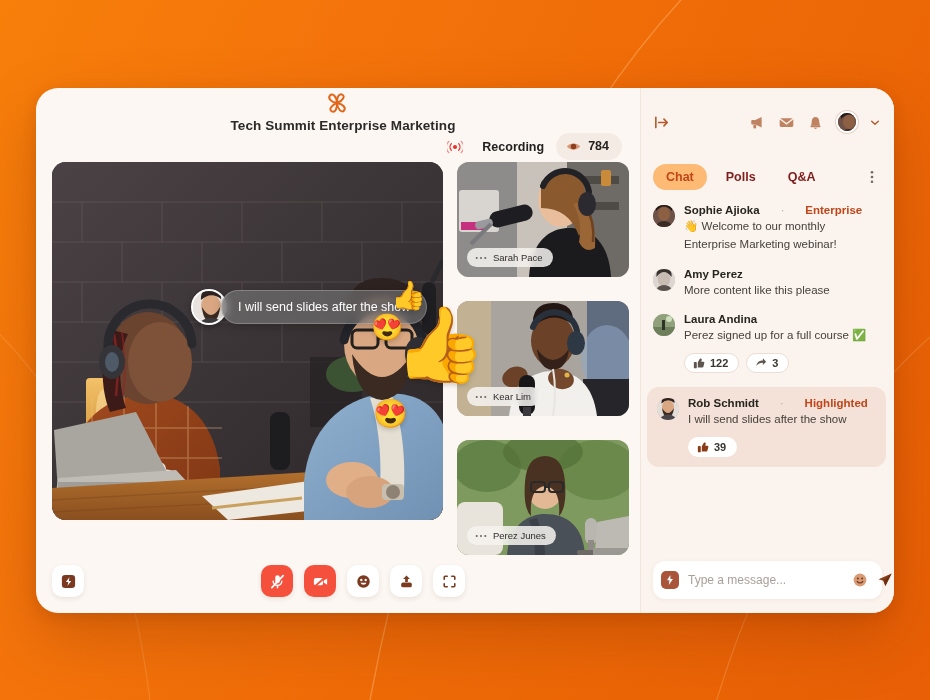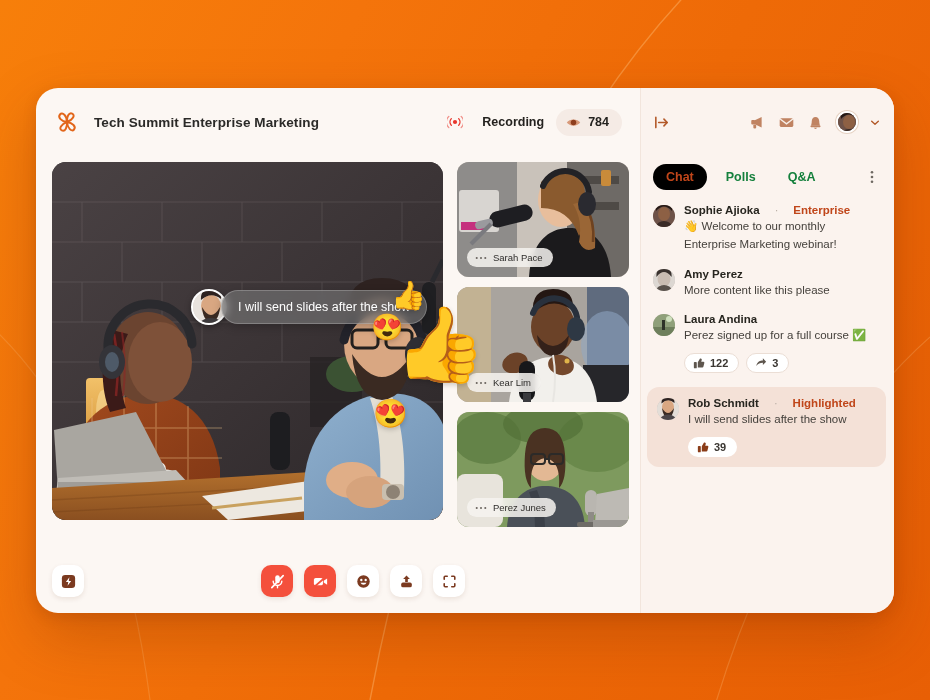--- a/index.html
+++ b/index.html
@@ -26,34 +26,35 @@
     box-shadow: 0 24px 60px rgba(120,40,0,.28), 0 4px 14px rgba(120,40,0,.16);
     overflow: hidden;
   }
 
   
   .header {
     position: absolute; left: 0; top: 0;
     width: 604px; height: 68px;
     display: flex; align-items: center;
     padding: 0 18px 0 16px;
+    flex-direction: column;
   }
   .logo-wrap { width: 30px; height: 30px; flex: 0 0 30px; }
   .app-title {
     font-size: 13.5px; font-weight: bold; color: #2B2A28;
     margin-left: 12px; letter-spacing: .1px; white-space: nowrap;
   }
   .header-right { margin-left: auto; display: flex; align-items: center; gap: 12px; }
   .recording {
     display: flex; align-items: center; gap: 19px;
     font-size: 12.5px; font-weight: bold; color: #24221F;
   }
   .rec-dot-icon { width: 16px; height: 14px; display:block; }
   .viewers {
-    display: flex; align-items: center; gap: 7px;
+    display: flex; align-items: flex-start; gap: 7px;
     background: #F5EBE5; border-radius: 16px;
     padding: 6px 13px 6px 10px;
     font-size: 12.5px; font-weight: bold; color: #24221F;
   }
   .eye-icon { width: 15px; height: 15px; display:block; }
 
   
   .stage { position: absolute; left: 0; top: 68px; width: 604px; bottom: 0; }
 
   .main-video {
@@ -91,21 +92,21 @@
            text-shadow: 0 2px 5px rgba(0,0,0,.18); user-select:none; }
   .emoji-thumb-sm { left: 355px; top: 126px; font-size: 28px; }
   .emoji-heart-1  { left: 335px; top: 158px; font-size: 26px; }
   .emoji-thumb-lg { left: 358px; top: 152px; font-size: 74px; }
   .emoji-heart-2  { left: 337px; top: 244px; font-size: 28px; }
 
   
   .tiles { position: absolute; left: 421px; top: 6px; width: 172px; }
   .tile {
     position: relative; width: 172px; height: 115px;
-    border-radius: 12px; overflow: hidden; margin-bottom: 10px;
+    border-radius: 12px; overflow: hidden; margin-bottom: 24px;
     background: #BFB6AE;
   }
   .tile-canvas { position: absolute; inset: 0; }
   .tile-name {
     position: absolute; left: 10px; bottom: 10px;
     display: flex; align-items: center; gap: 6px;
     background: rgba(246,243,240,.86);
     backdrop-filter: blur(3px);
     border-radius: 12px; padding: 4px 10px 4px 8px;
     font-size: 9.5px; color: #2F2D2B; font-weight: 500;
@@ -144,39 +145,39 @@
   .ch-avatar {
     width: 22px; height: 22px; border-radius: 50%;
     border: 2px solid #FFFFFF; overflow: hidden; flex:0 0 22px;
     box-shadow: 0 0 0 1px rgba(200,160,130,.4);
     position: relative; background: #5E4A42;
   }
   .chev { width: 10px; height: 7px; display:block; }
 
   .tabs { display: flex; align-items: center; padding: 0 14px 0 12px; height: 42px; gap: 6px; }
   .tab {
-    font-size: 12.5px; font-weight: bold; color: #15803d;
+    font-size: 12.5px; font-weight: bold; color: #7f1d1d;
     padding: 6px 13px; border-radius: 14px; cursor: pointer;
     background: transparent; border: none;
   }
-  .tab.active { background: #000000; color: #C0461A; }
+  .tab.active { background: #fdba74; color: #C0461A; }
   .kebab { margin-left: auto; width: 16px; height: 16px; cursor:pointer; }
 
   .messages { flex: 1; padding: 6px 14px 0 12px; overflow: hidden; }
   .msg { display: flex; gap: 9px; margin-bottom: 14px; }
   .msg.highlight {
     background: #F4E1D7; border-radius: 12px;
     padding: 10px 10px 10px 10px; margin: 0 -6px 10px -6px;
   }
   .m-avatar {
     width: 22px; height: 22px; border-radius: 50%; flex: 0 0 22px;
     overflow: hidden; position: relative; background: #C8BDB5; margin-top: 1px;
   }
   .m-body { flex: 1; min-width: 0; }
-  .m-top { display: flex; align-items: baseline; gap: 15px; flex-wrap: wrap; }
+  .m-top { display: flex; align-items: baseline; gap: 21px; flex-wrap: wrap; }
   .m-name { font-size: 11.5px; font-weight: bold; color: #27251F; }
   .m-sep { font-size: 11px; color: #B9ADA4; }
   .m-role { font-size: 11.5px; font-weight: bold; color: #C0461A; }
   .m-text { font-size: 11.5px; color: #45413C; line-height: 1.55; margin-top: 2px; }
   .m-reactions { display: flex; gap: 7px; margin-top: 8px; }
   .pill {
     display: flex; align-items: center; gap: 5px;
     background: #FFFFFF; border: 1px solid #EBDED5;
     border-radius: 12px; padding: 3px 10px 3px 8px;
     font-size: 11px; color: #3A3631; font-weight: bold; cursor: pointer;
@@ -716,14 +717,36 @@
                   <rect x="1" y="5.8" width="3.4" height="7.4" rx="1" fill="#8A3C18"></rect>
                 </svg>
               </span>
               <span>39</span>
             </button>
           </div>
         </div>
       </div>
     </div>
 
+    <div class="composer">
+      <span class="comp-badge">
+        <svg viewBox="0 0 18 18" width="12" height="12">
+          <path d="M9.6 1.6 L4.6 9.4 H8.2 L7.2 16.4 L13.4 7.6 H9.6 Z" fill="#FFFFFF"></path>
+        </svg>
+      </span>
+      <input class="comp-input" type="text" value="" placeholder="Type a message..." style="">
+      <span>
+        <svg class="comp-ico" viewBox="0 0 16 16">
+          <circle cx="8" cy="8" r="6.4" fill="#D79B76"></circle>
+          <circle cx="5.9" cy="6.4" r="1" fill="#7B3A20"></circle>
+          <circle cx="10.1" cy="6.4" r="1" fill="#7B3A20"></circle>
+          <path d="M5.2 9.4 a3.3 3.3 0 0 0 5.6 0" fill="none" stroke="#7B3A20" stroke-width="1.2" stroke-linecap="round"></path>
+        </svg>
+      </span>
+      <span>
+        <svg class="comp-ico" viewBox="0 0 16 16">
+          <path d="M14.6 1.6 L1.6 7.2 L6.4 8.8 L8.4 14 Z" fill="#8A3C18"></path>
+          <path d="M6.4 8.8 L14.6 1.6 L8.4 14 Z" fill="#6E2E10"></path>
+        </svg>
+      </span>
+    </div>
   </div>
 </div>
 
 </body></html>

